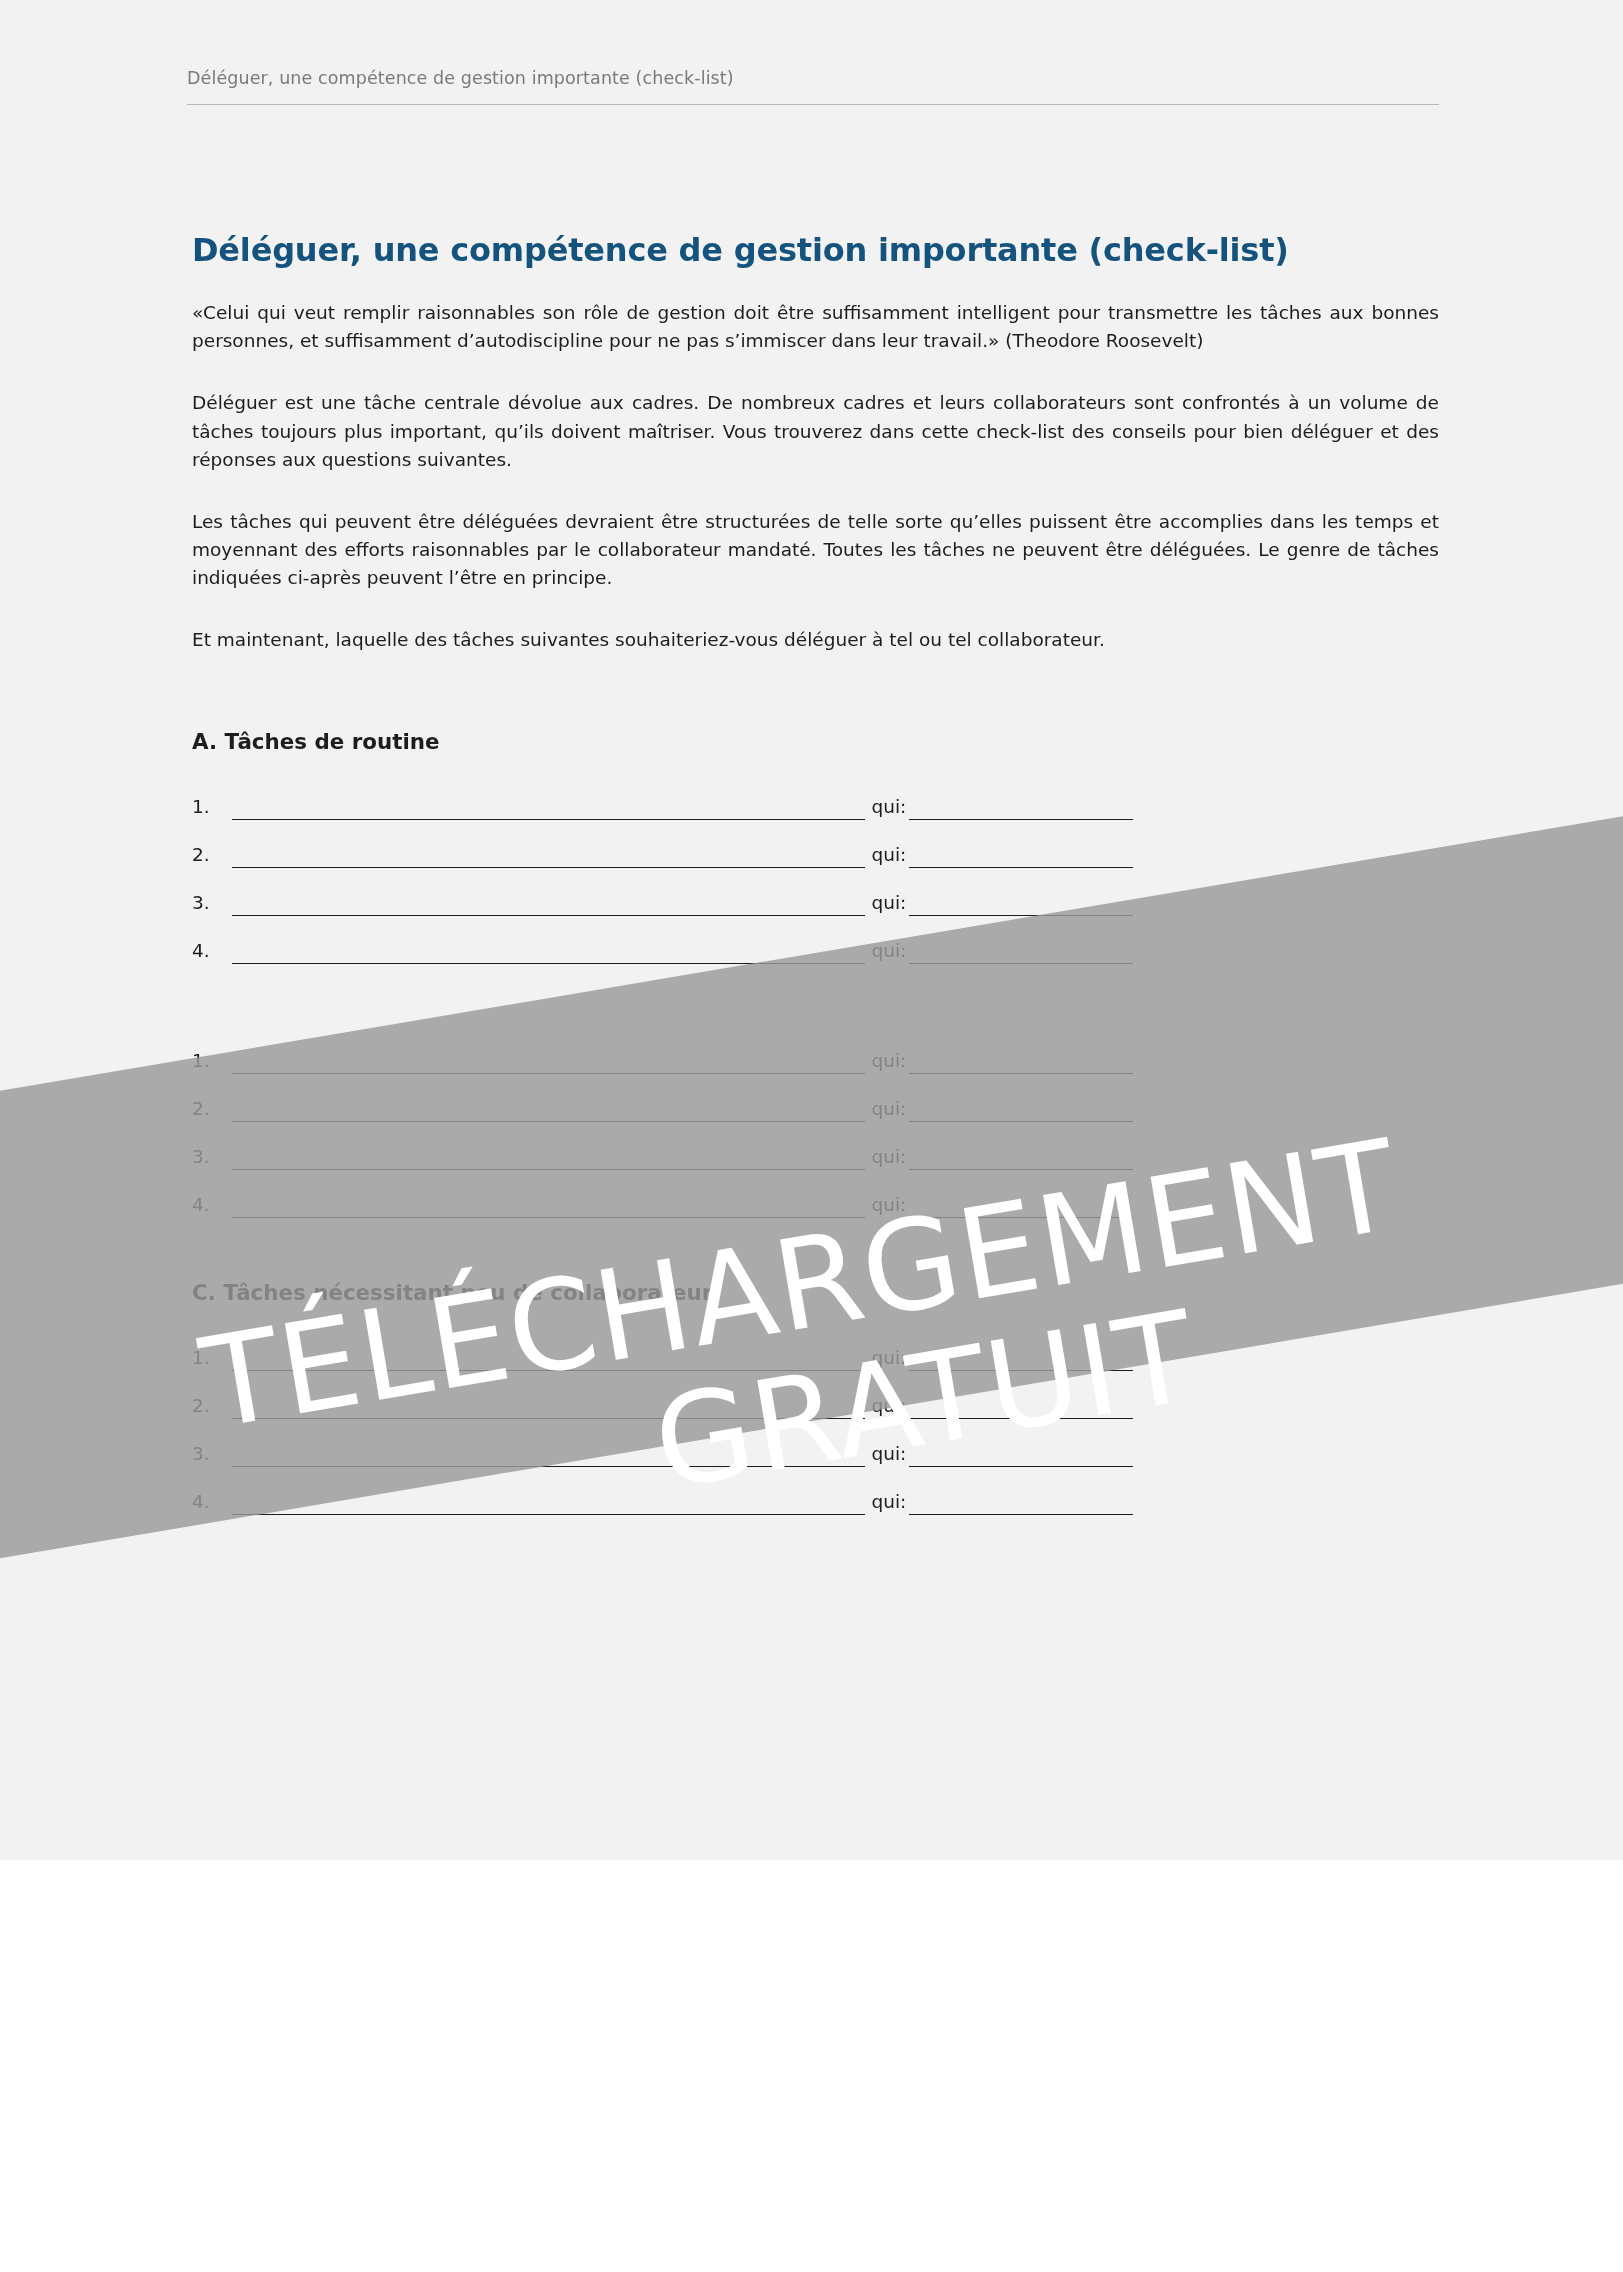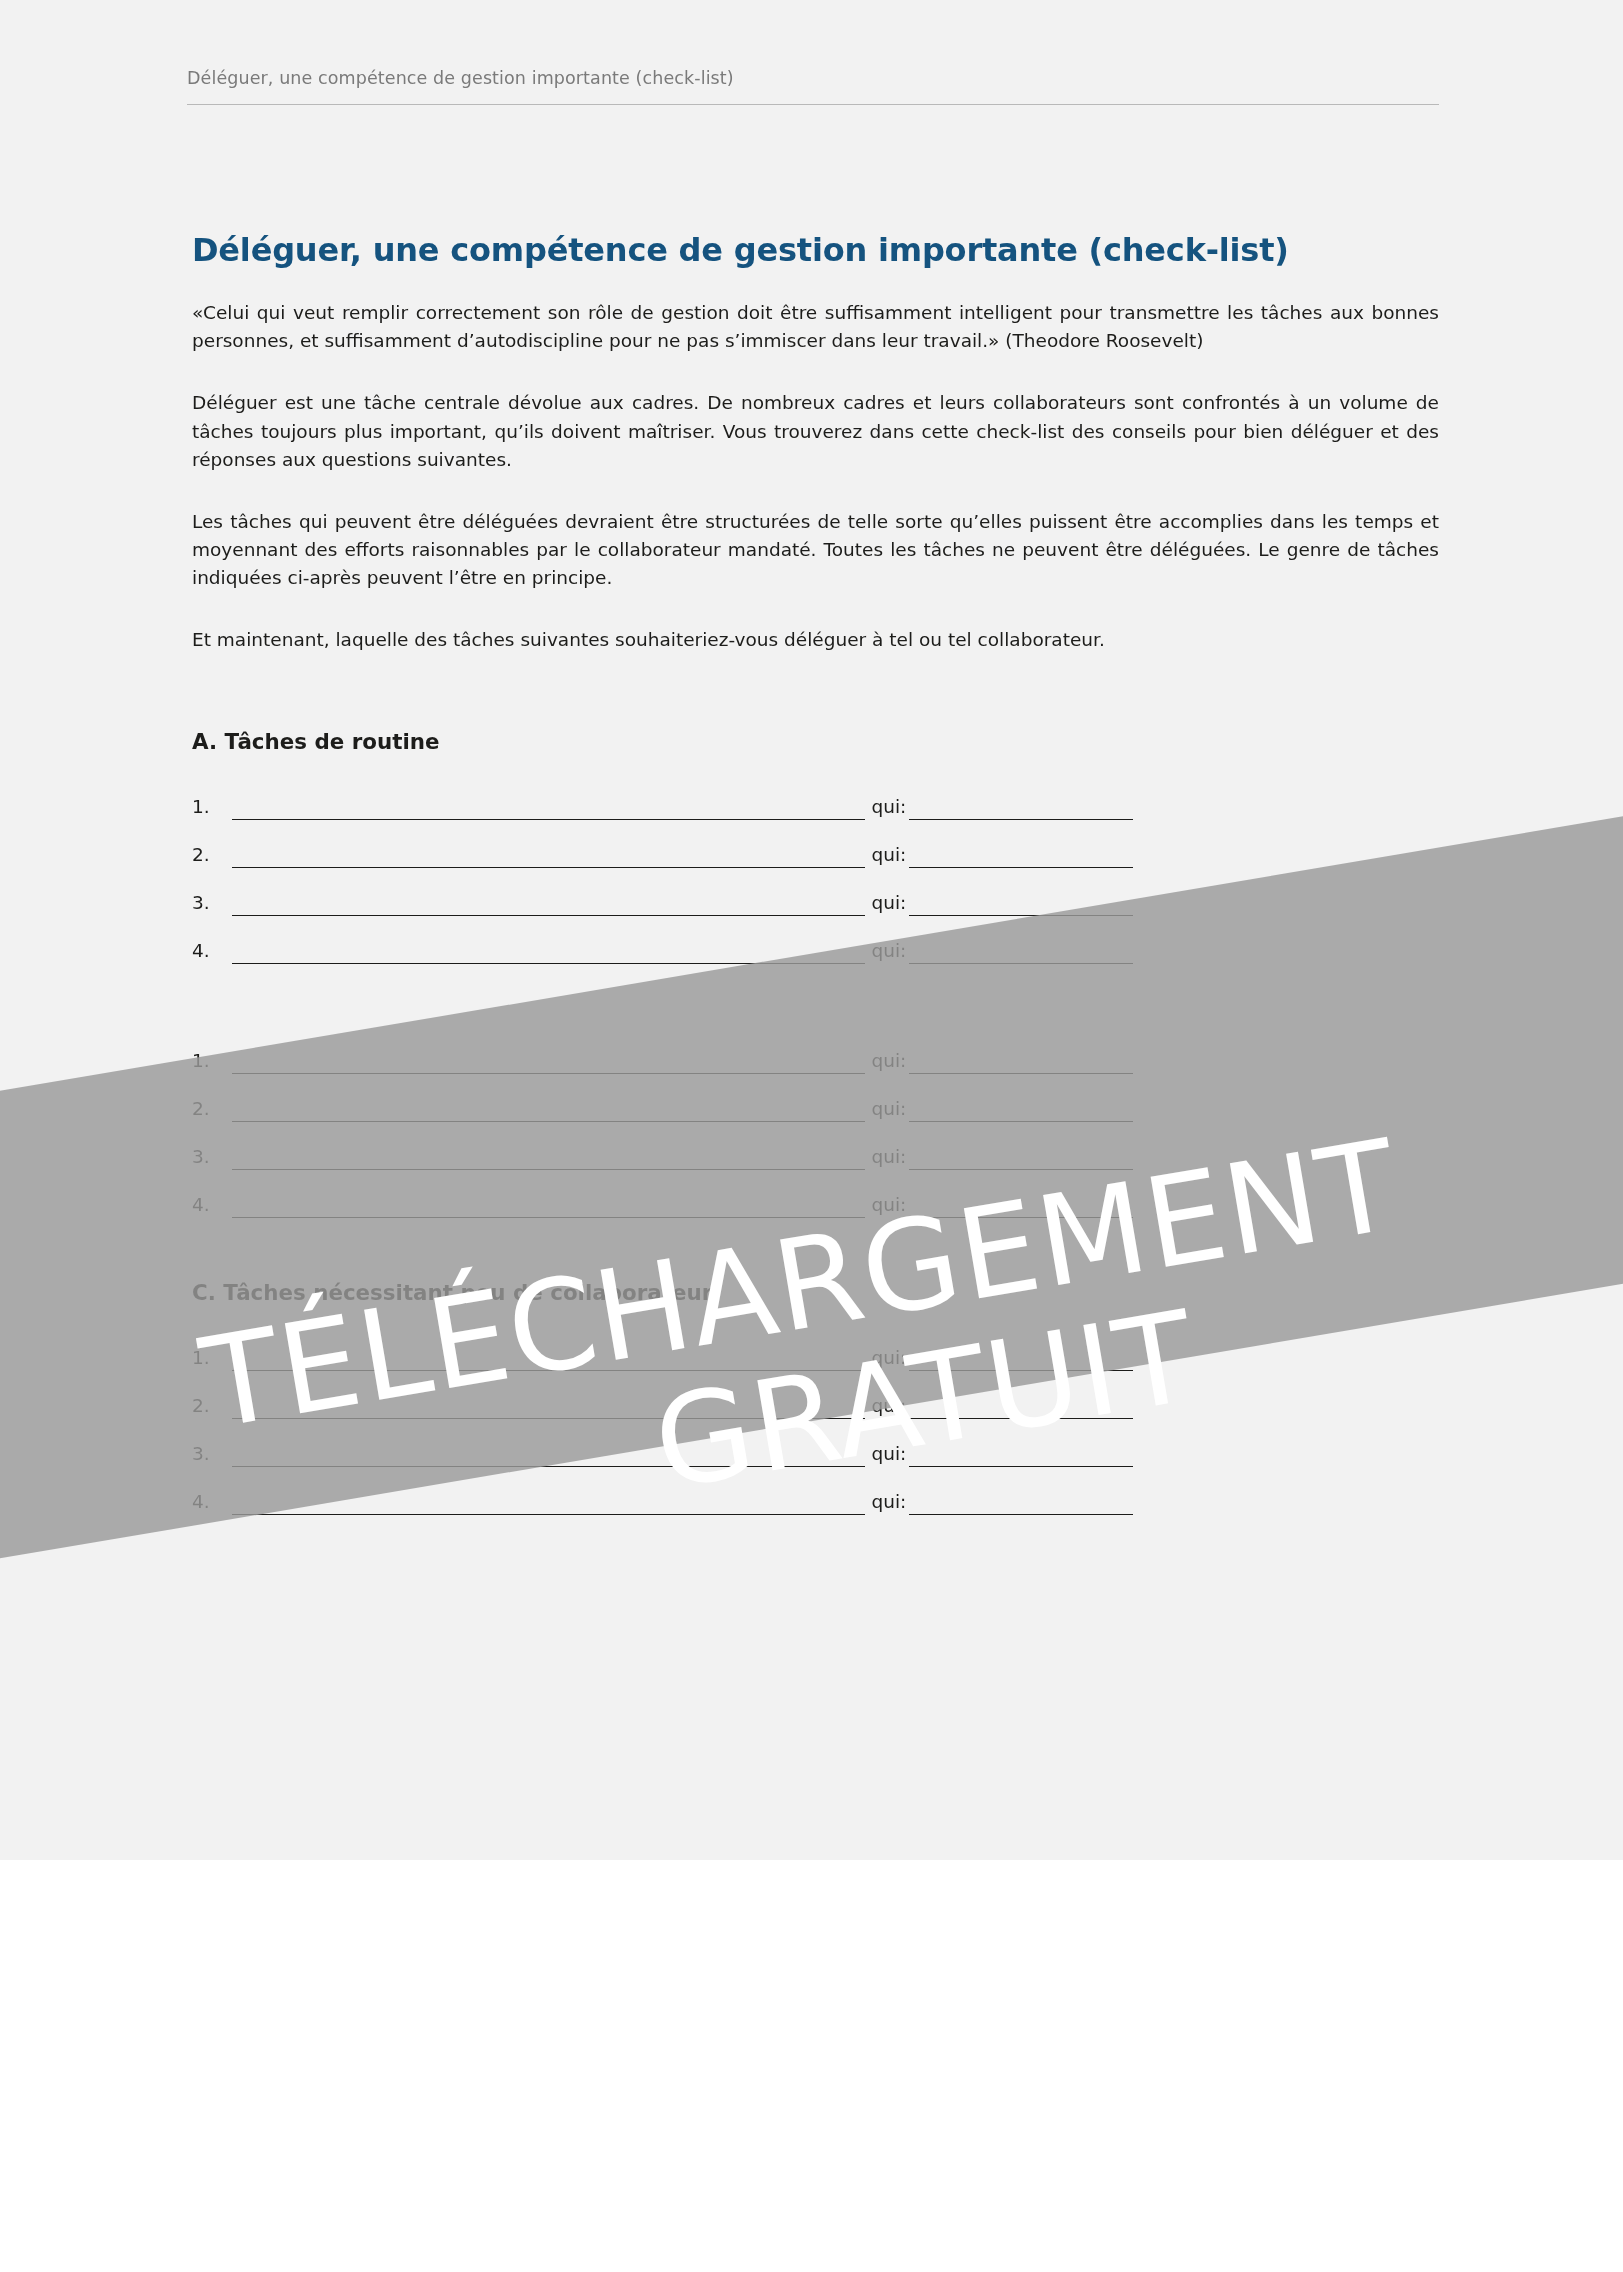--- a/index.html
+++ b/index.html
@@ -213,21 +213,21 @@
 
     <div class="header">
       <div class="header-text">Déléguer, une compétence de gestion importante (check-list)</div>
     </div>
     <div class="header-rule"></div>
 
     <div class="content">
 
       <h1 class="title">Déléguer, une compétence de gestion importante (check-list)</h1>
 
-      <p class="para">«Celui qui veut remplir correctement son rôle de gestion doit être suffisamment intelligent pour transmettre les tâches aux bonnes personnes, et suffisamment d’autodiscipline pour ne pas s’immiscer dans leur travail.» (Theodore Roosevelt)</p>
+      <p class="para">«Celui qui veut remplir raisonnables son rôle de gestion doit être suffisamment intelligent pour transmettre les tâches aux bonnes personnes, et suffisamment d’autodiscipline pour ne pas s’immiscer dans leur travail.» (Theodore Roosevelt)</p>
       <p class="para">Déléguer est une tâche centrale dévolue aux cadres. De nombreux cadres et leurs collaborateurs sont confrontés à un volume de tâches toujours plus important, qu’ils doivent maîtriser. Vous trouverez dans cette check-list des conseils pour bien déléguer et des réponses aux questions suivantes.</p>
       <p class="para">Les tâches qui peuvent être déléguées devraient être structurées de telle sorte qu’elles puissent être accomplies dans les temps et moyennant des efforts raisonnables par le collaborateur mandaté. Toutes les tâches ne peuvent être déléguées. Le genre de tâches indiquées ci-après peuvent l’être en principe.</p>
       <p class="para last">Et maintenant, laquelle des tâches suivantes souhaiteriez-vous déléguer à tel ou tel collaborateur.</p>
 
       <div class="sec-block first">
         <h2 class="section">A. Tâches de routine</h2>
 
         <div class="row">
           <span class="num">1.</span>
           <span class="line-a"></span>

